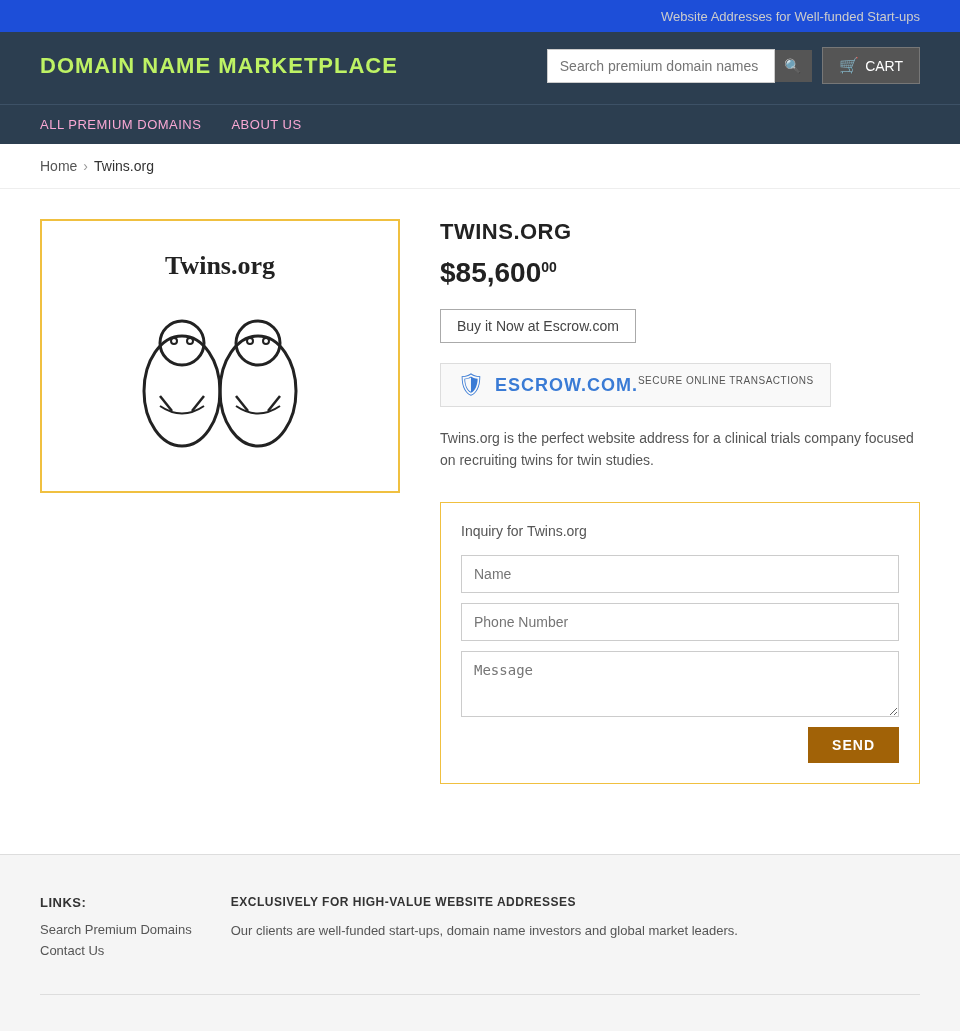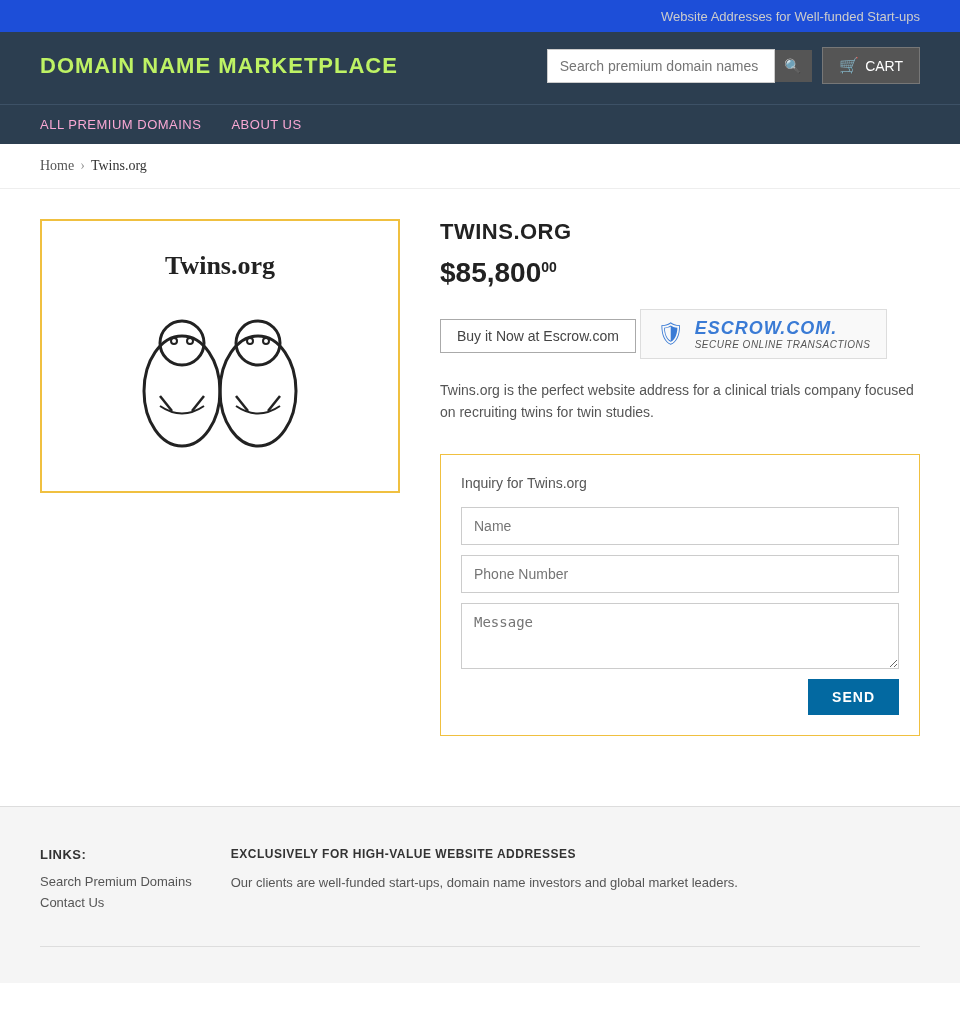--- a/index.html
+++ b/index.html
@@ -15,21 +15,21 @@
     .search-input { padding: 8px 12px; border: 1px solid #ccc; background: #fff; font-size: 14px; width: 228px; outline: none; }
     .search-btn { background: #555; border: none; padding: 8px 10px; cursor: pointer; color: #fff; font-size: 14px; }
     .cart-btn { background: #555; border: 1px solid #777; color: #fff; padding: 8px 16px; font-size: 14px; cursor: pointer; display: flex; align-items: center; gap: 6px; }
     .cart-icon { font-size: 16px; }
 
     
     .nav-bar { background: #2c3e50; border-top: 1px solid #3d5166; padding: 0 40px; display: flex; gap: 30px; }
     .nav-item { color: #f9a8d4; text-decoration: none; font-size: 13px; padding: 12px 0; display: block; letter-spacing: 0.5px; text-transform: uppercase; }
 
     
-    .breadcrumb { padding: 14px 40px; display: flex; align-items: center; gap: 6px; font-size: 14px; border-bottom: 1px solid #eee; font-family: Liberation Serif, serif; }
+    .breadcrumb { padding: 14px 40px; display: flex; align-items: center; gap: 6px; font-size: 14px; border-bottom: 1px solid #eee; }
     .breadcrumb a { color: #555; text-decoration: none; }
     .breadcrumb-sep { color: #999; }
     .breadcrumb-current { color: #333; }
 
     
     .main-content { padding: 30px 40px; display: flex; gap: 40px; max-width: 960px; margin: 0 auto; }
 
     
     .product-image-col { flex: 0 0 360px; }
     .product-image-wrapper { border: 2px solid #f0c040; padding: 10px; }
@@ -38,32 +38,32 @@
     .twins-svg { width: 220px; height: 160px; }
 
     
     .product-details-col { flex: 1; }
     .product-name { font-size: 22px; font-weight: bold; color: #222; margin-bottom: 12px; letter-spacing: 0.5px; }
     .product-price { font-size: 28px; font-weight: bold; color: #222; margin-bottom: 20px; }
     .product-price sup { font-size: 14px; vertical-align: super; }
     .buy-btn { background: #fff; border: 1px solid #aaa; color: #444; padding: 8px 16px; font-size: 14px; cursor: pointer; margin-bottom: 20px; }
     .escrow-badge { border: 1px solid #ddd; display: inline-flex; align-items: center; padding: 8px 16px; gap: 10px; margin-bottom: 20px; background: #f9f9f9; }
     .escrow-shield { font-size: 22px; color: #3a7bd5; }
-    .escrow-text { display: flex; flex-direction: column; font-style: italic; }
+    .escrow-text { display: flex; flex-direction: row; }
     .escrow-name { font-size: 18px; font-weight: bold; color: #3a7bd5; letter-spacing: 1px; }
     .escrow-tagline { font-size: 10px; color: #555; letter-spacing: 0.5px; }
     .product-description { font-size: 14px; color: #555; line-height: 1.6; margin-bottom: 30px; }
 
     
     .inquiry-form-box { border: 1px solid #f0c040; padding: 20px; }
     .inquiry-title { font-size: 14px; color: #555; margin-bottom: 16px; }
     .form-field { width: 100%; padding: 10px 12px; border: 1px solid #ccc; font-size: 14px; margin-bottom: 10px; outline: none; display: block; }
     textarea.form-field { height: 66px; resize: vertical; }
     .form-actions { text-align: right; }
-    .send-btn { background: #0369a1; color: #fff; border: none; padding: 10px 24px; font-size: 14px; font-weight: bold; cursor: pointer; letter-spacing: 1px; }
+    .send-btn { background: #a16207; color: #fff; border: none; padding: 10px 24px; font-size: 14px; font-weight: bold; cursor: pointer; letter-spacing: 1px; }
 
     
     .footer { background: #f5f5f5; border-top: 1px solid #ddd; margin-top: 40px; padding: 40px 40px 20px; }
     .footer-top { display: flex; gap: 39px; margin-bottom: 30px; }
     .footer-links-col h4 { font-size: 13px; font-weight: bold; color: #333; margin-bottom: 12px; letter-spacing: 0.5px; }
     .footer-links-col a { display: block; color: #555; font-size: 13px; text-decoration: none; margin-bottom: 6px; }
     .footer-about-col { flex: 1; }
     .footer-about-col h4 { font-size: 12px; font-weight: bold; color: #333; margin-bottom: 12px; letter-spacing: 0.5px; text-transform: uppercase; }
     .footer-about-col p { font-size: 13px; color: #555; line-height: 1.6; }
     .footer-bottom { display: flex; justify-content: space-between; align-items: center; border-top: 1px solid #ddd; padding-top: 16px; }
@@ -131,21 +131,21 @@
           <line x1="170" y1="95" x2="158" y2="110" stroke="#222" stroke-width="2.5"></line>
           <path d="M126 105 Q148 120 170 105" fill="none" stroke="#222" stroke-width="2"></path>
         </svg>
       </div>
     </div>
   </div>
 
   <div class="product-details-col">
     <div class="product-name">TWINS.ORG</div>
     <div class="product-price">
-      <span>$85,800</span><sup>00</sup>
+      <span>$85,600</span><sup>00</sup>
     </div>
 
     <button class="buy-btn">Buy it Now at Escrow.com</button>
 
     <div class="escrow-badge">
       <span class="escrow-shield">🛡</span>
       <div class="escrow-text">
         <span class="escrow-name">ESCROW.COM.</span>
         <span class="escrow-tagline">SECURE ONLINE TRANSACTIONS</span>
       </div>

